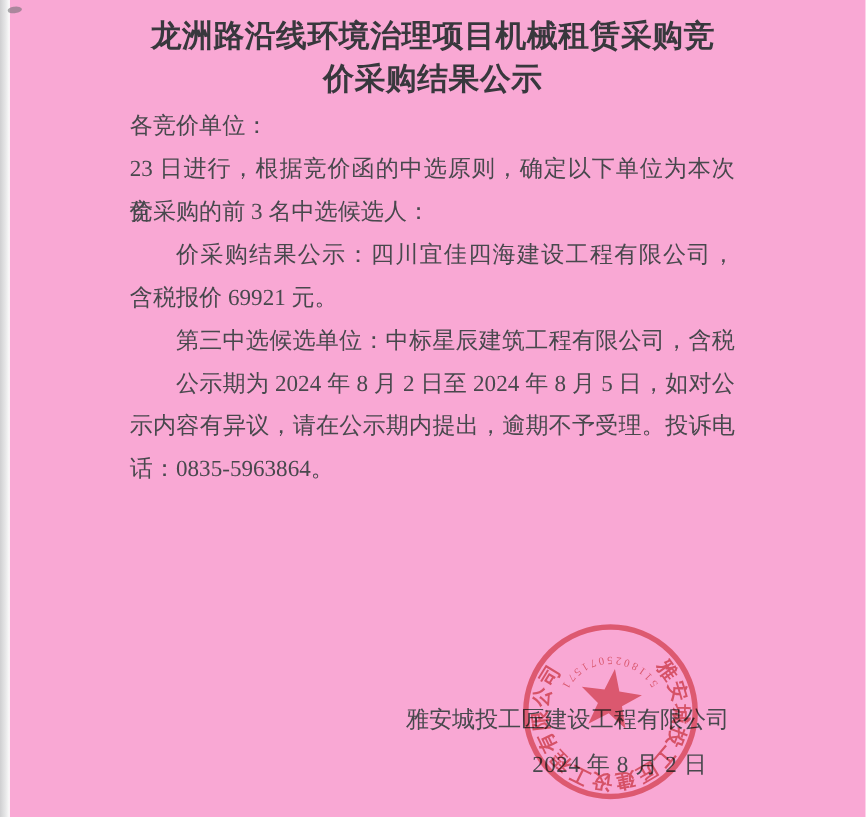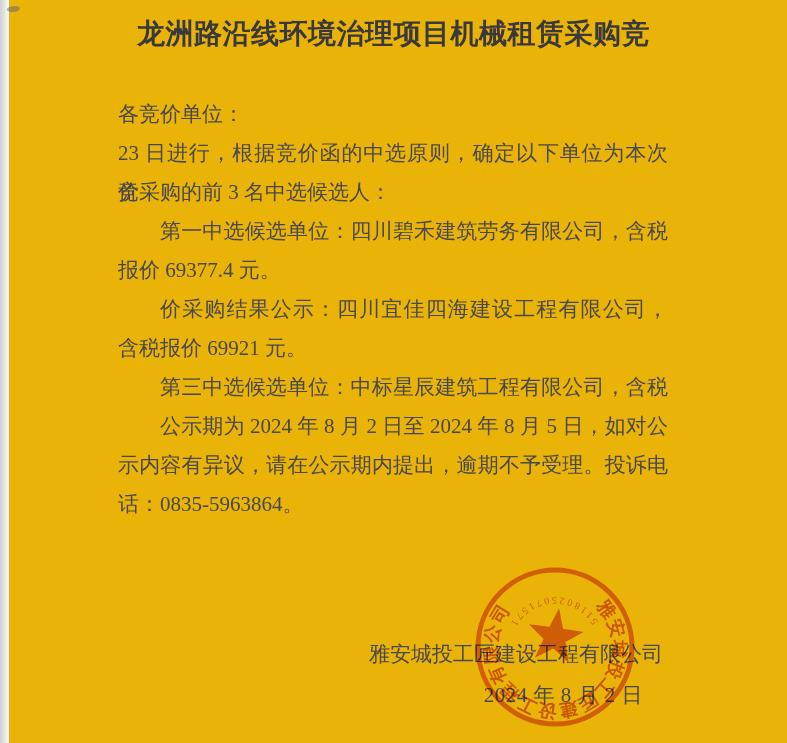--- a/index.html
+++ b/index.html
@@ -1,20 +1,20 @@
 <!DOCTYPE html>
 <html><head>
 <meta charset="utf-8">
 <style>
   html, body { margin: 0; padding: 0; background: #ffffff; }
   .page {
     position: relative;
     width: 787px;
     height: 743px;
-    background: #eab308;
+    background: #f9a8d4;
     overflow: hidden;
     font-family: "Liberation Serif", "DejaVu Serif", serif;
     color: #46464b;
   }
   
   .edge-shadow {
     position: absolute;
     left: 0; top: 0;
     width: 9px; height: 743px;
     background: linear-gradient(to right, #cfcfd1, #e9e9ea 60%, #fdfdfd);
@@ -88,33 +88,30 @@
 </head>
 <body>
 
 <div class="page">
 
   <div class="edge-shadow"></div>
   <div class="speck"></div>
 
   <h1 class="doc-title">
     <div>龙洲路沿线环境治理项目机械租赁采购竞</div>
+    <div>价采购结果公示</div>
   </h1>
 
   <div class="body-text">
     <div class="para">
         <div class="line last">各竞价单位：</div>
       </div>
     <div class="para">
         <div class="line">23 日进行，根据竞价函的中选原则，确定以下单位为本次竞</div>
         <div class="line last">价采购的前 3 名中选候选人：</div>
-      </div>
-    <div class="para">
-        <div class="line indent">第一中选候选单位：四川碧禾建筑劳务有限公司，含税</div>
-        <div class="line last">报价 69377.4 元。</div>
       </div>
     <div class="para">
         <div class="line indent">价采购结果公示：四川宜佳四海建设工程有限公司，</div>
         <div class="line last">含税报价 69921 元。</div>
       </div>
     <div class="para">
         <div class="line indent">第三中选候选单位：中标星辰建筑工程有限公司，含税</div>
       </div>
     <div class="para">
         <div class="line indent">公示期为 2024 年 8 月 2 日至 2024 年 8 月 5 日，如对公</div>

